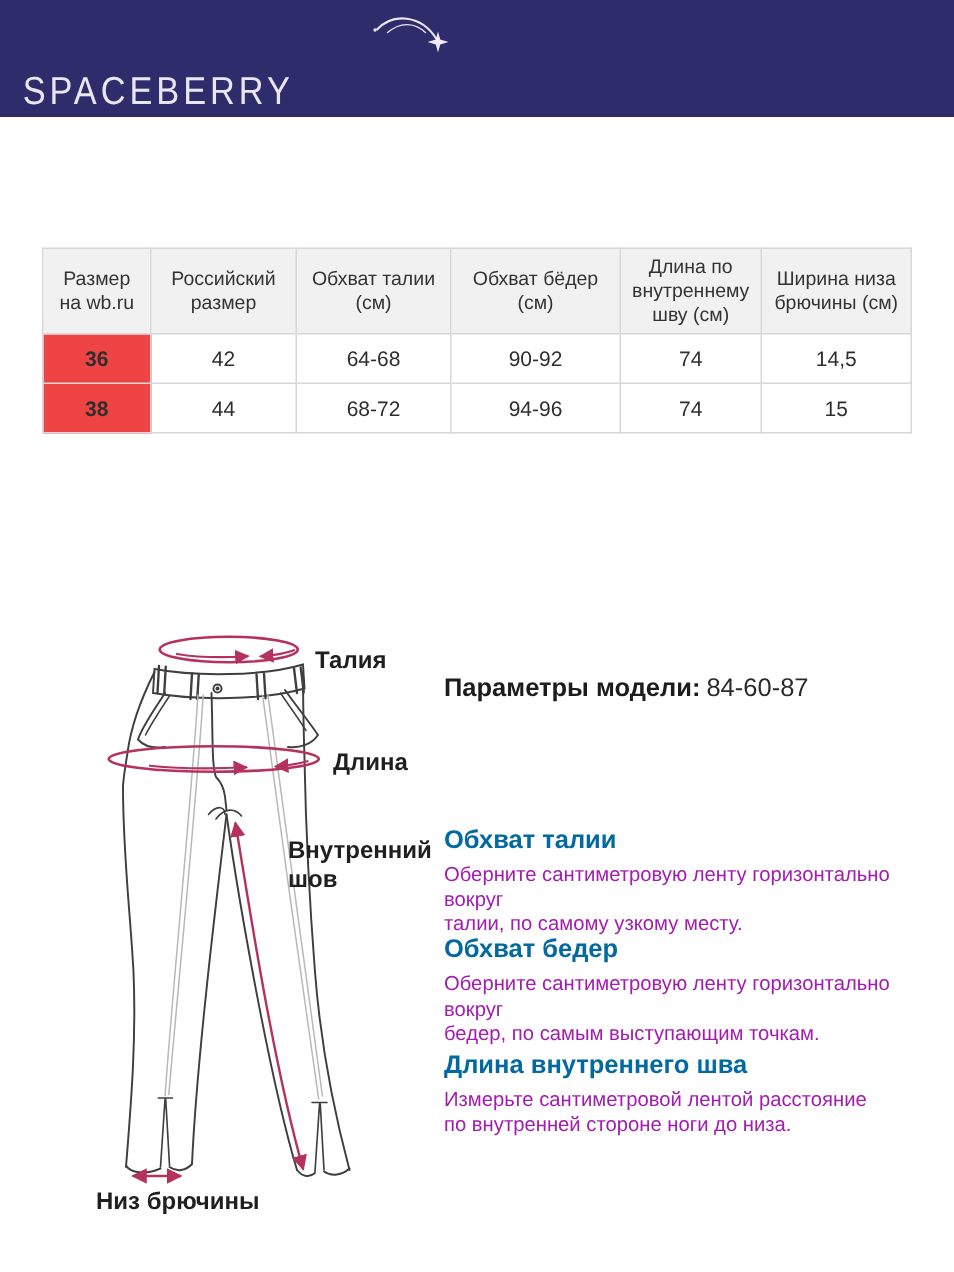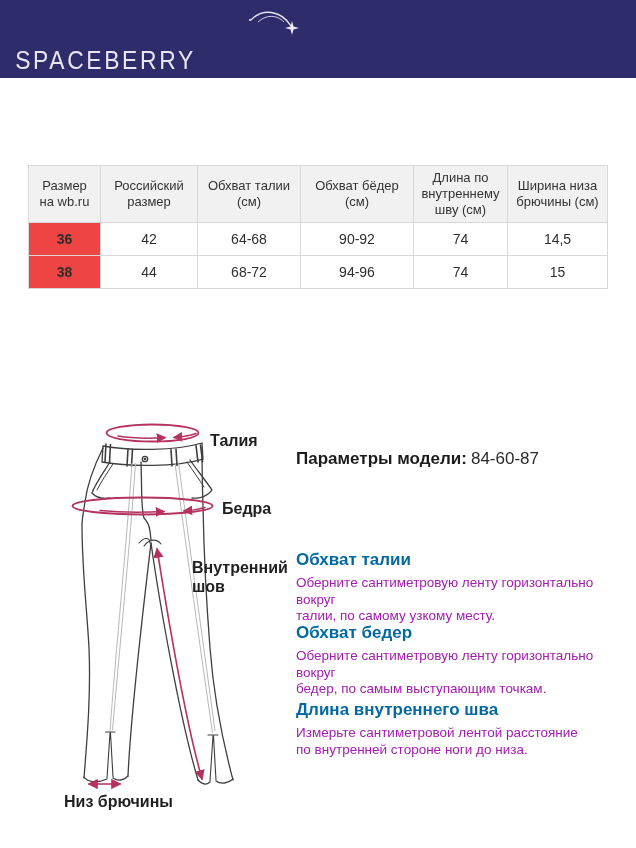--- a/index.html
+++ b/index.html
@@ -159,21 +159,21 @@
         <path d="M 55,100.5 C 75,102.5 100,102.5 119,101.5" stroke-width="1.5" marker-end="url(#pa)"></path>
         <path d="M 160,97.5 C 153,99.5 146,100.5 139,101" stroke-width="1.5" marker-end="url(#pa)"></path>
 
         <path d="M 112,139 C 119,180 136,295 157,369" stroke-width="1.6" marker-start="url(#pa)" marker-end="url(#pa)"></path>
 
         <path d="M 44,374 L 75,374" stroke-width="1.6" marker-start="url(#pa)" marker-end="url(#pa)"></path>
       </g>
     </svg>
 
     <div class="dlabel dl-waist">Талия</div>
-    <div class="dlabel dl-hips">Бедра</div>
+    <div class="dlabel dl-hips">Длина</div>
     <div class="dlabel dl-inseam">Внутренний
 шов</div>
     <div class="dlabel dl-hem">Низ брючины</div>
   </div>
 
   <div class="info-col">
 
     <div class="model-info">
       <div class="mi-line">
         <span class="mi-label">Параметры модели:</span><span class="mi-value">84-60-87</span>

